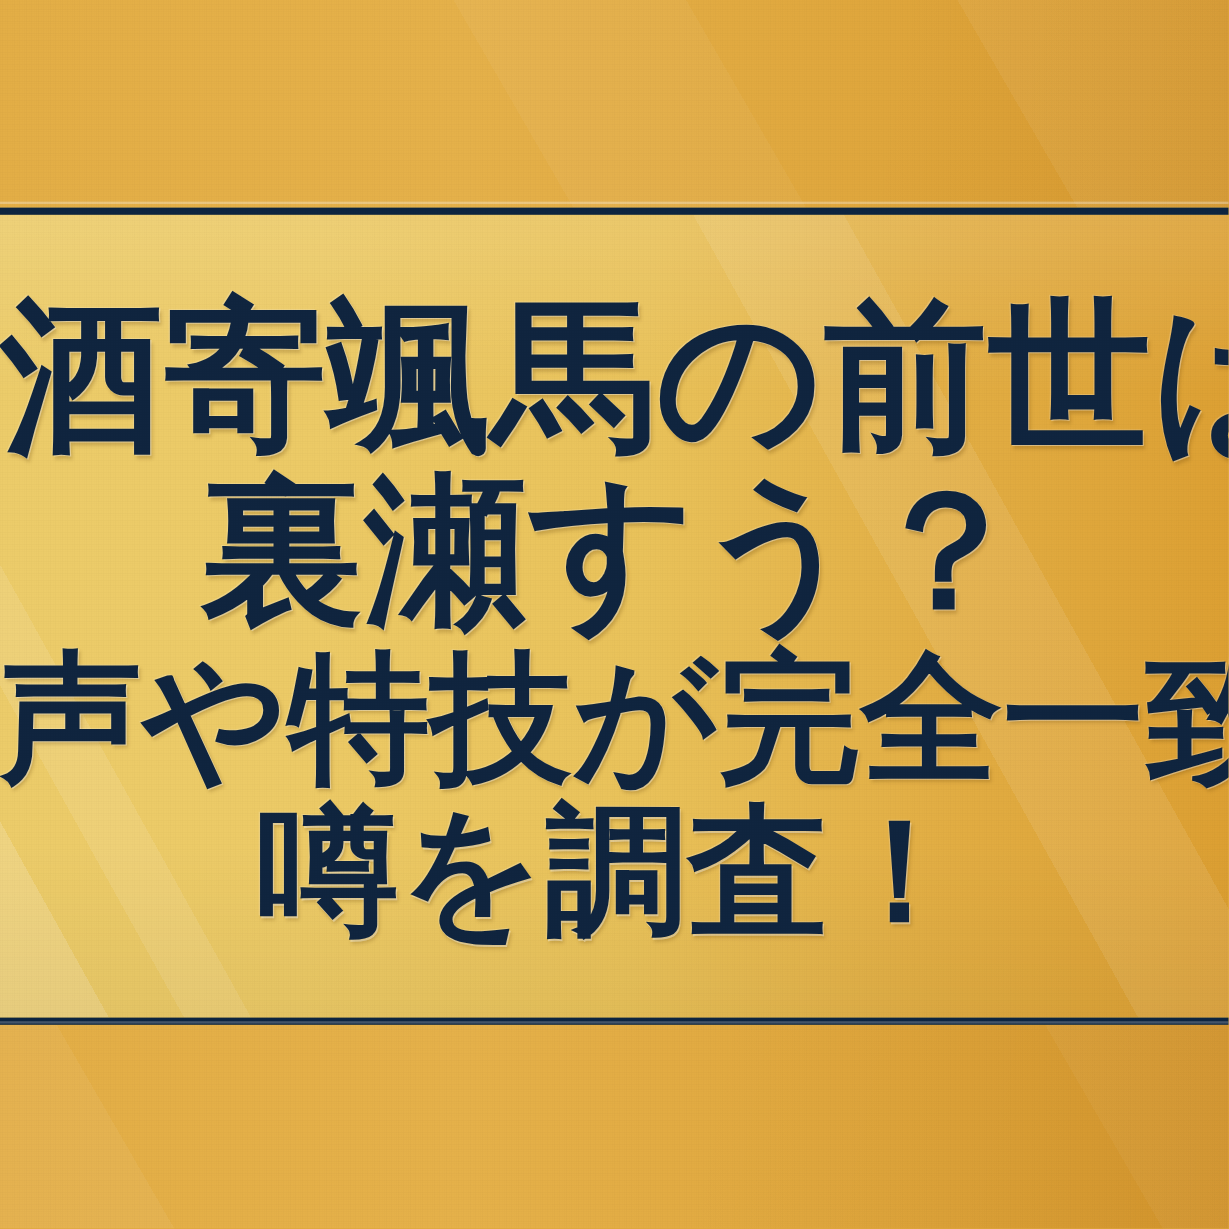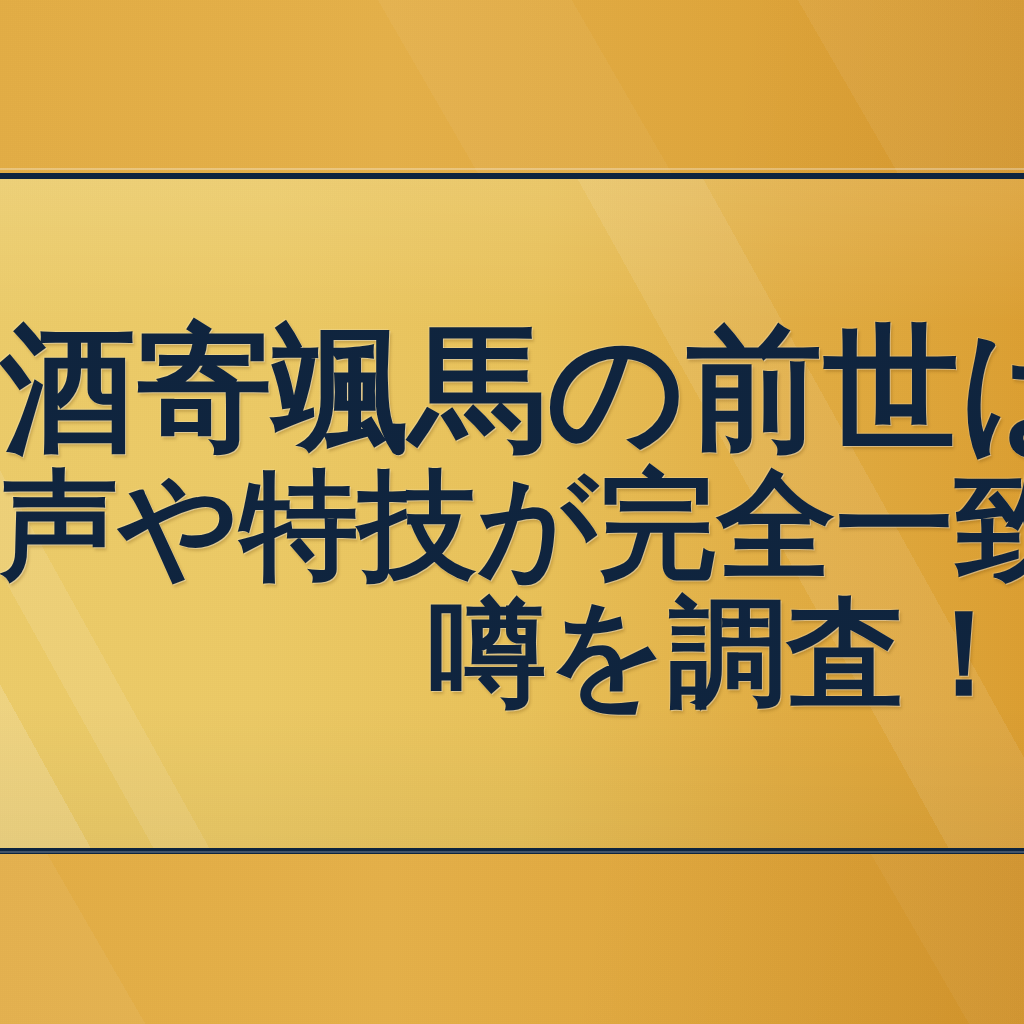--- a/index.html
+++ b/index.html
@@ -175,21 +175,20 @@
     font-size: 118px;
     margin: 0 0 8px 0;
     width: 1024px;
   }
 
   
   .line-4 {
     font-size: 118px;
     margin: 0;
     width: 1024px;
-    text-align: right;
   }
 
   
   .edge-fragment {
     position: absolute;
     right: -30px;
     top: 34px;
     font-size: 130px;
     line-height: 1;
     color: #10253f;
@@ -226,20 +225,24 @@
 
   <div class="rule-sheen-top"></div>
 
   <div class="banner">
     <div class="banner-highlight"></div>
 
     <div class="title-block">
 
       <div class="title-line line-1">酒寄颯馬の前世は</div>
 
+      <div class="title-line line-2">
+        <span>裏瀬すう？</span>
+        <span class="edge-fragment">く</span>
+      </div>
 
       <div class="title-line line-3">声や特技が完全一致の</div>
 
       <div class="title-line line-4">噂を調査！</div>
 
     </div>
   </div>
 
   <div class="rule-sheen-bottom"></div>
 

